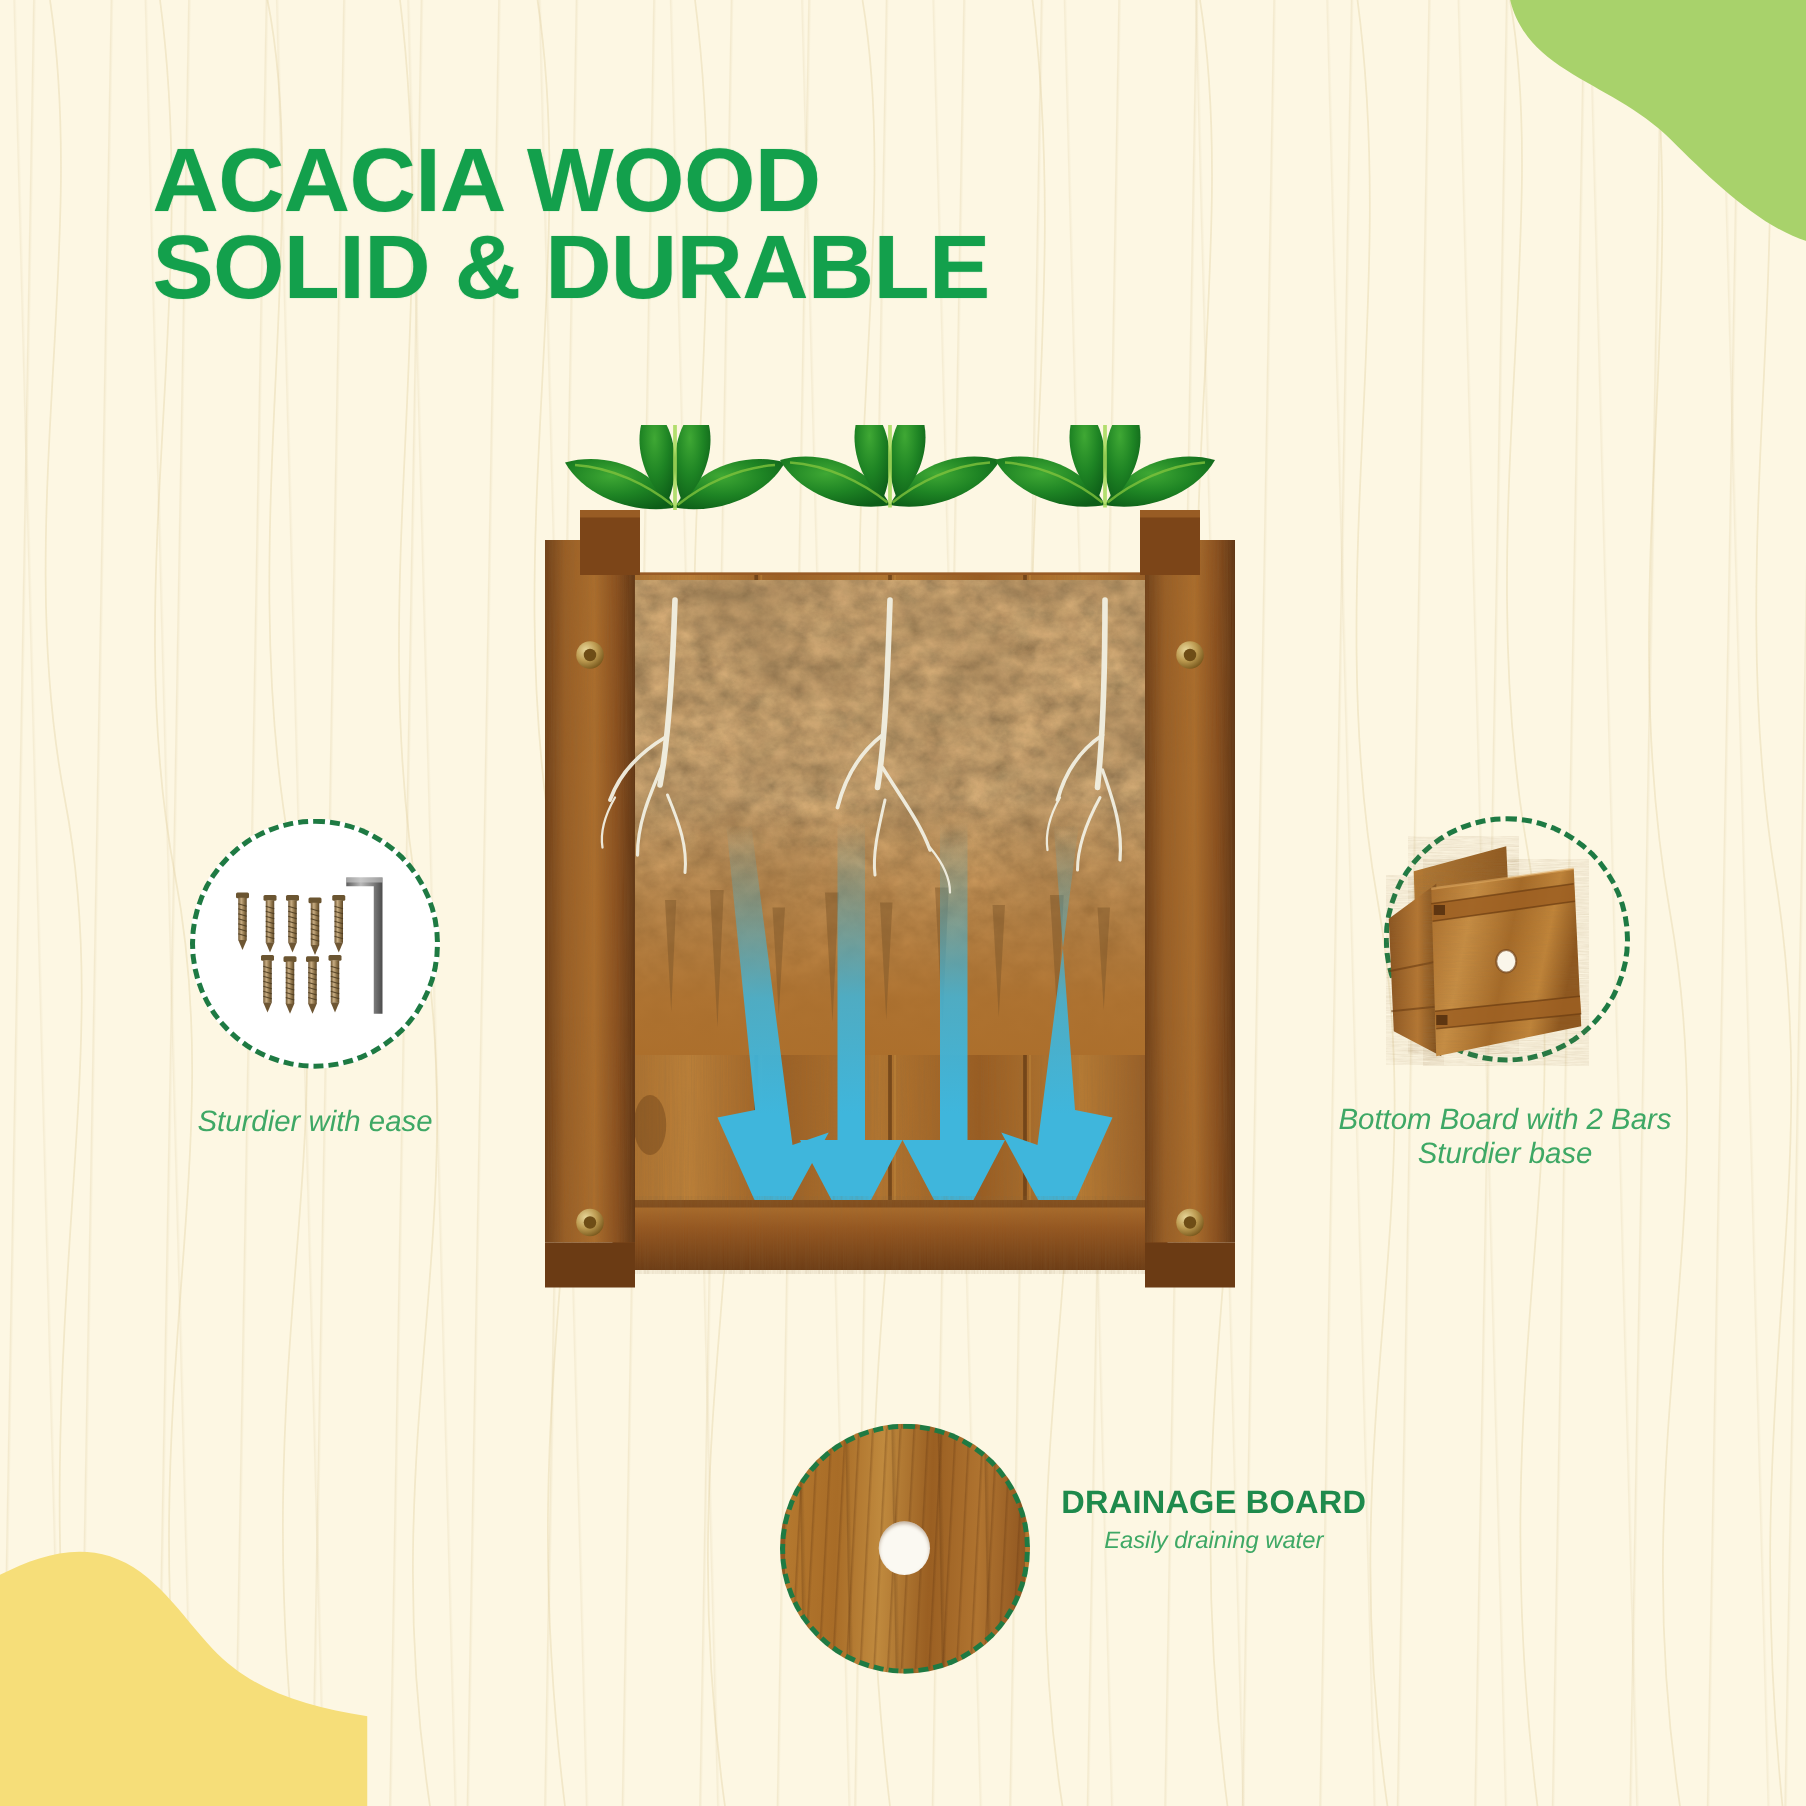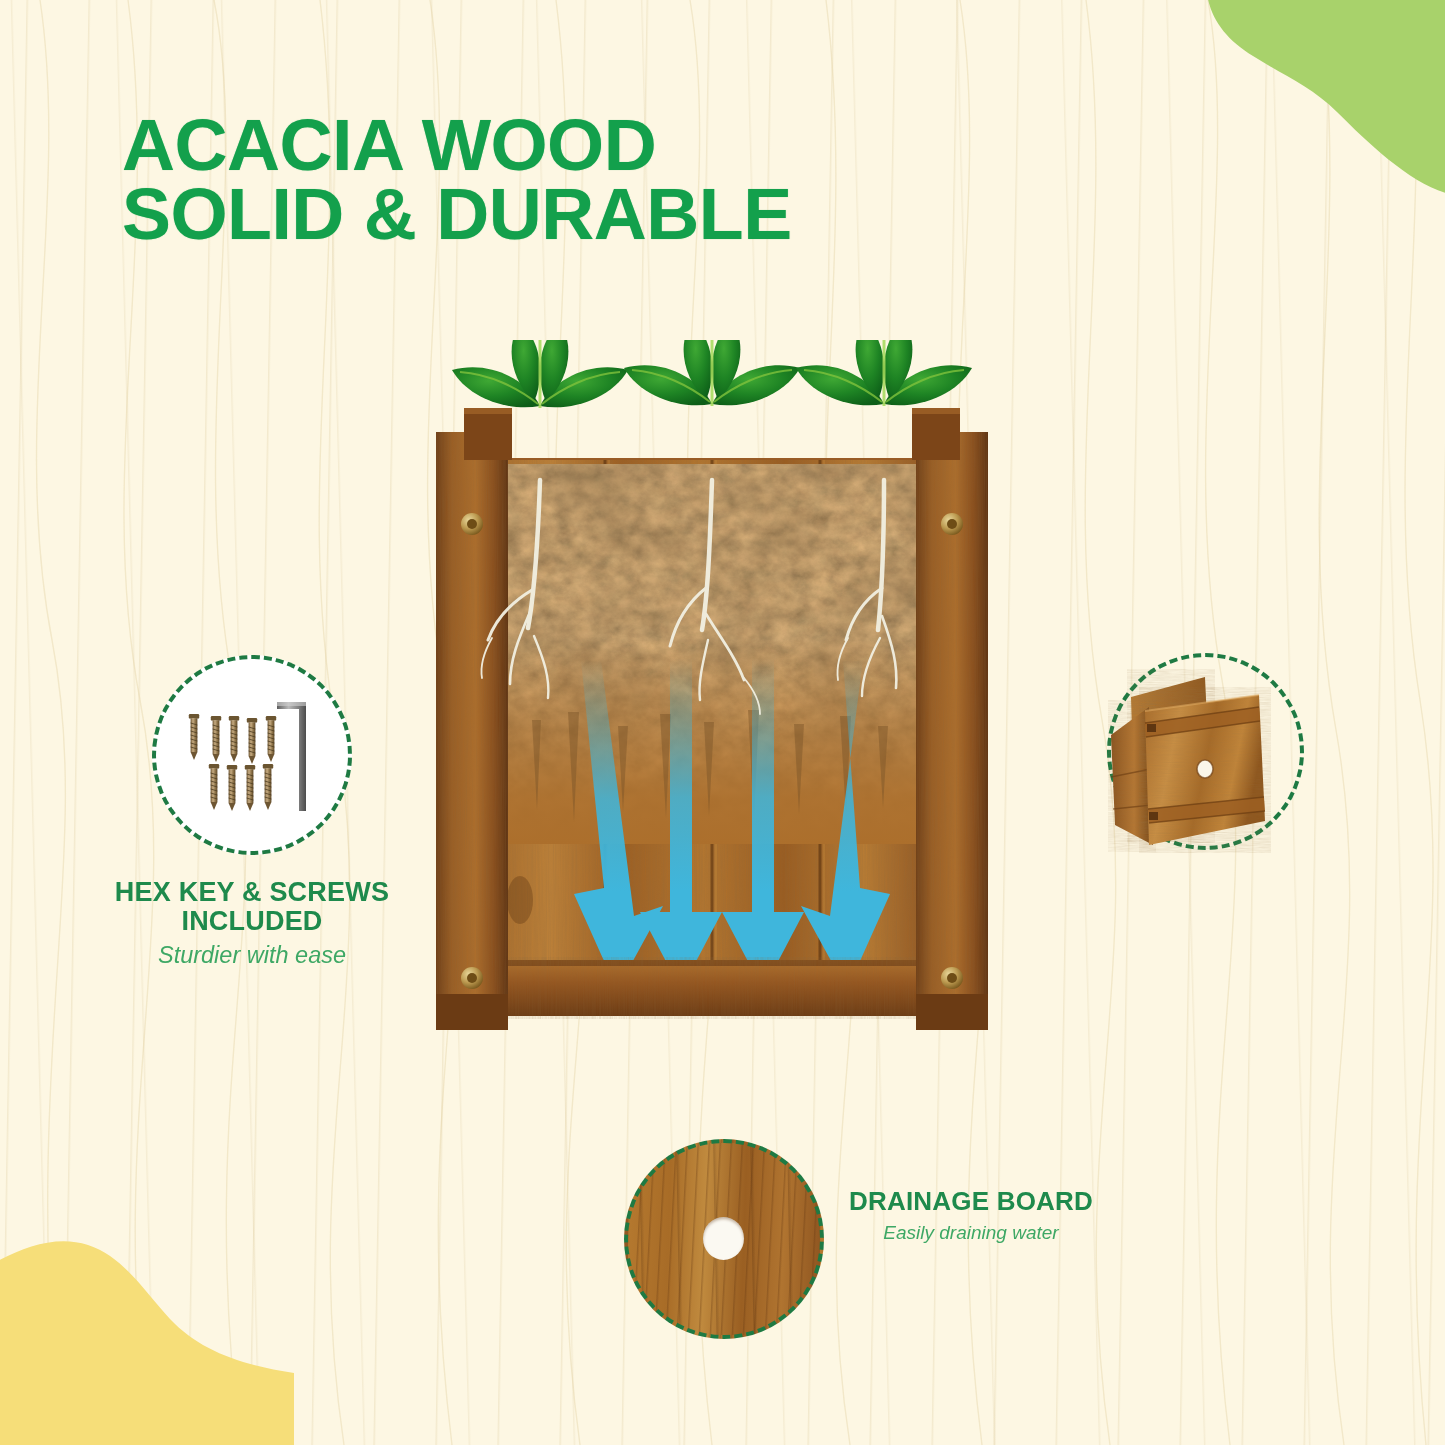--- a/index.html
+++ b/index.html
@@ -470,22 +470,20 @@
     </g>
 
     <g>
       <path d="M121 43 L150 43 L150 152 L143 152 L143 50 L121 50 Z" fill="url(#hexBody)"></path>
       <path d="M121 43 L150 43 L150 47 L121 47 Z" fill="#D0D0D0" opacity=".6"></path>
     </g>
   </svg>
 </div>
 
 <div class="caption" id="caption-hex">
-  <div class="cap-title">HEX KEY &amp; SCREWS
-INCLUDED</div>
   <div class="cap-sub">Sturdier with ease</div>
 </div>
 
 <div class="feature-circle" id="circle-board">
   <svg width="230" height="210" viewBox="0 0 230 210" style="display:block; position:absolute; left:-24px; top:-8px;">
     <defs>
       <linearGradient id="bbFront" x1="0" y1="0" x2="1" y2="0.25">
         <stop offset="0%" stop-color="#A96C2A"></stop>
         <stop offset="30%" stop-color="#C98F44"></stop>
         <stop offset="58%" stop-color="#A66A27"></stop>
@@ -540,20 +538,22 @@
 
       <ellipse cx="118" cy="120" rx="8" ry="9" fill="#FAF6EA"></ellipse>
       <ellipse cx="118" cy="120" rx="8" ry="9" fill="none" stroke="#74441A" stroke-width="1.6" opacity=".7"></ellipse>
 
       <path d="M58 62 L172 46" stroke="#E0AB63" stroke-width="2" opacity=".55" fill="none"></path>
     </g>
   </svg>
 </div>
 
 <div class="caption" id="caption-board">
+  <div class="cap-sub">Bottom Board with 2 Bars
+Sturdier base</div>
 </div>
 
 <div class="feature-circle" id="circle-drain">
   <div id="drain-hole"></div>
 </div>
 
 <div class="caption" id="caption-drain">
   <div class="cap-title">DRAINAGE BOARD</div>
   <div class="cap-sub">Easily draining water</div>
 </div>

